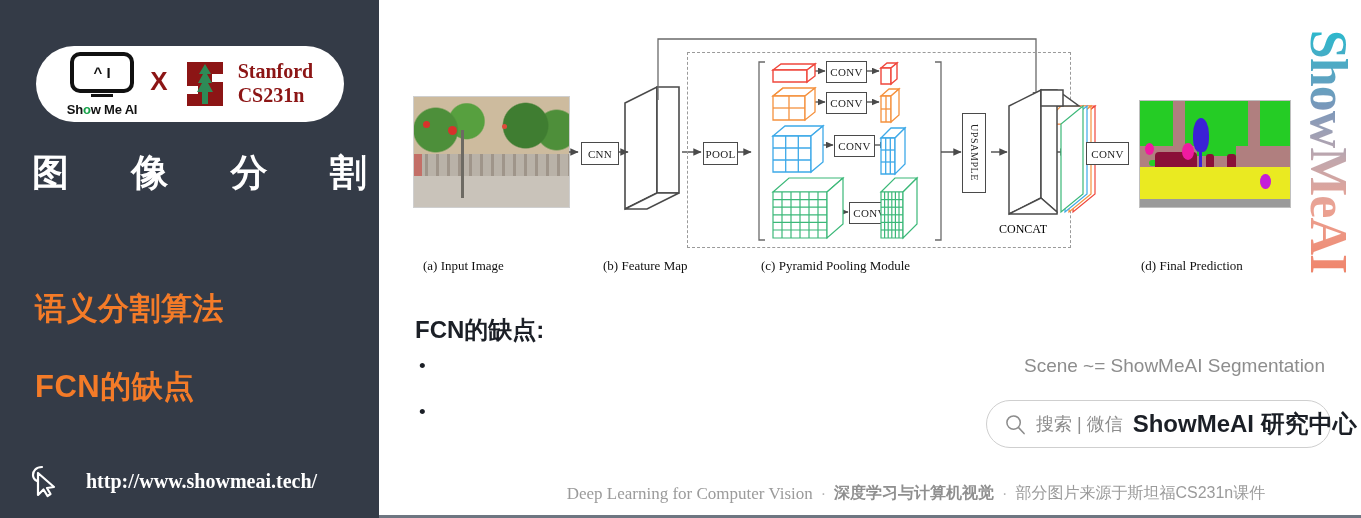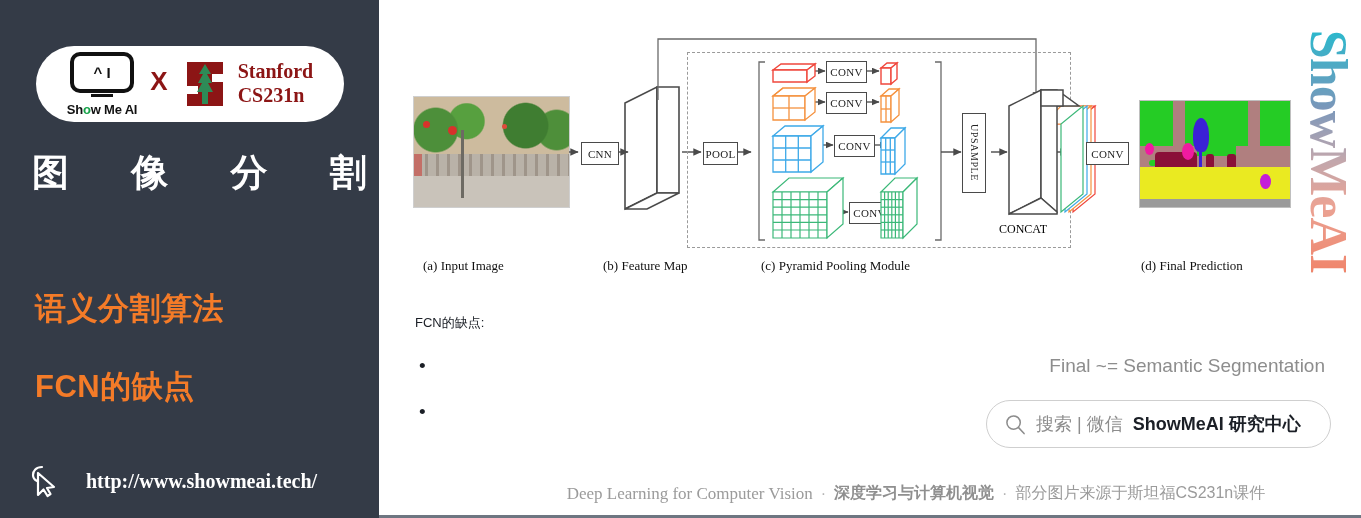--- a/index.html
+++ b/index.html
@@ -162,21 +162,21 @@
     font-family:"Liberation Serif","DejaVu Serif",serif;
     background:linear-gradient(90deg,#19b3c9 0%,#6f8fb5 32%,#b9a0a8 52%,#e99c8c 72%,#ef7a5e 100%);
     -webkit-background-clip:text;background-clip:text;color:transparent;
     white-space:nowrap;opacity:.92;
   }
 
   
   .content{position:absolute;left:0;top:292px;width:982px;height:226px;}
   .fcn-head{
     position:absolute;left:36px;top:22px;
-    font-size:13px;font-weight:normal;color:#1b1f26;white-space:nowrap;
+    font-size:24px;font-weight:bold;color:#1b1f26;white-space:nowrap;
   }
   .bullet{
     position:absolute;left:40px;display:flex;align-items:flex-start;gap:22px;
     font-size:19px;color:#1b1f26;white-space:nowrap;
   }
   .b1{top:64px;}
   .b2{top:110px;}
   .bullet .dot{font-size:19px;line-height:1;}
 
   .psp-head{
@@ -188,21 +188,21 @@
     font-size:19px;color:#8d8d8d;white-space:nowrap;
   }
   .searchbox{
     position:absolute;right:30px;top:108px;
     width:345px;height:48px;border:1.6px solid #cfcfcf;border-radius:24px;
     display:flex;align-items:center;gap:10px;padding-left:18px;box-sizing:border-box;
     background:#fff;
   }
   .mag{width:21px;height:21px;flex:0 0 21px;}
   .sb-gray{font-size:18px;color:#8d8d8d;white-space:nowrap;}
-  .sb-bold{font-size:18px;font-weight:bold;color:#1b1f26;white-space:nowrap;}
+  .sb-bold{font-size:24px;font-weight:bold;color:#1b1f26;white-space:nowrap;}
 
   .footer{
     position:absolute;left:0;bottom:14px;width:1074px;
     display:flex;align-items:center;justify-content:center;gap:8px;
     font-size:16px;color:#9b9b9b;white-space:nowrap;
   }
   .footer .serifpart{font-family:"Liberation Serif","DejaVu Serif",serif;font-size:17px;}
   .footer .strongpart{font-weight:bold;color:#8f8f8f;}
   .footer .sep{color:#b5b5b5;}
   .bottom-rule{
@@ -445,21 +445,21 @@
 
       <div class="fcn-head">FCN的缺点:</div>
 
       <div class="bullet b1">
         <span class="dot">•</span>
       </div>
       <div class="bullet b2">
         <span class="dot">•</span>
       </div>
 
-      <div class="psp-sub">Final ~= Semantic Segmentation</div>
+      <div class="psp-sub">Scene ~= ShowMeAI Segmentation</div>
 
       <div class="searchbox">
         <svg class="mag" viewBox="0 0 22 22">
           <circle cx="9" cy="9" r="7" fill="none" stroke="#8d8d8d" stroke-width="1.6"></circle>
           <line x1="14" y1="14" x2="20" y2="20.5" stroke="#8d8d8d" stroke-width="1.6" stroke-linecap="round"></line>
         </svg>
         <span class="sb-gray">搜索 | 微信</span>
         <span class="sb-bold">ShowMeAI 研究中心</span>
       </div>
 

